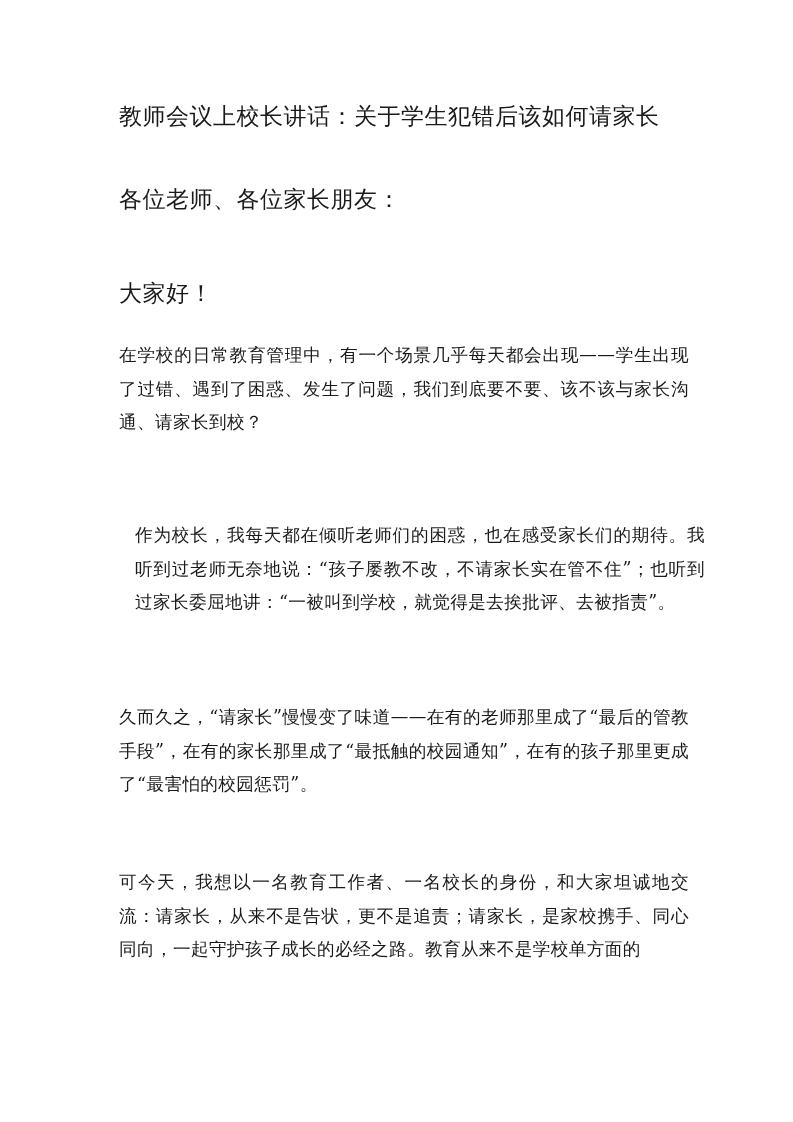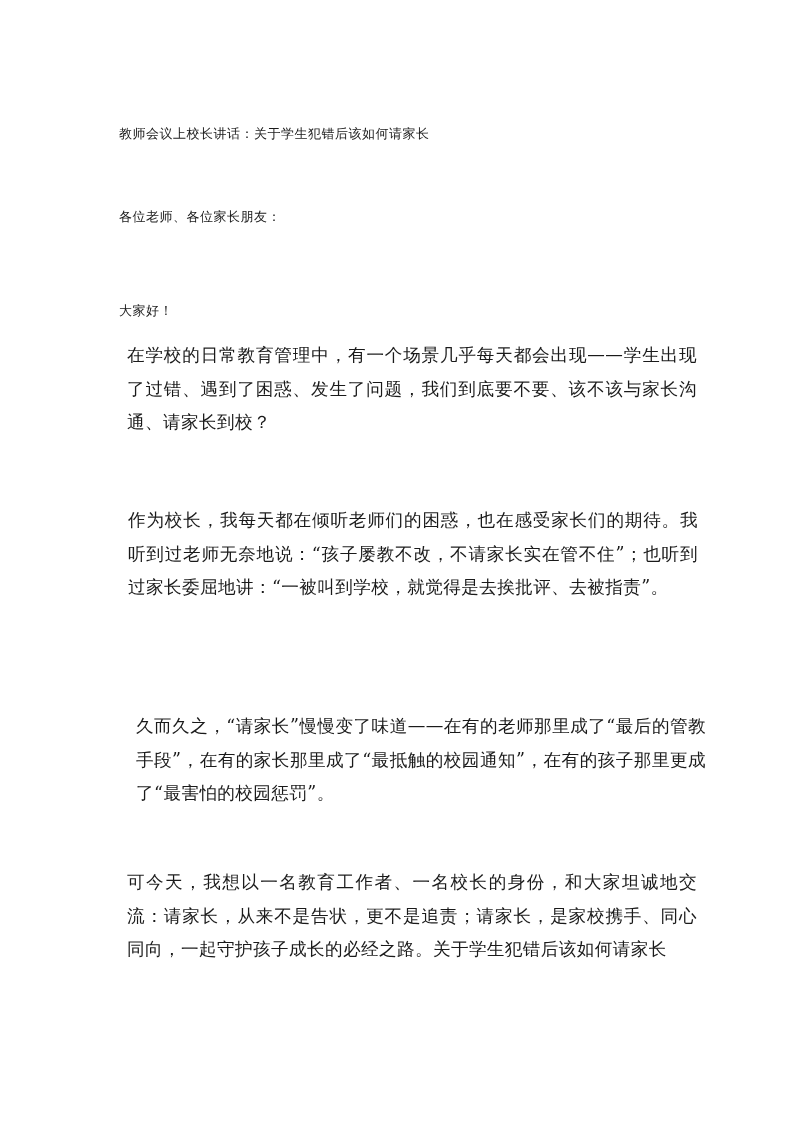--- a/index.html
+++ b/index.html
@@ -1,27 +1,27 @@
 <!DOCTYPE html>
 <html><head>
   <meta charset="utf-8">
   <style>
     html, body { margin: 0; padding: 0; background: #ffffff; }
     body { width: 793px; height: 1122px; position: relative; overflow: hidden;
       font-family: "DejaVu Serif", "Liberation Serif", serif; color: #1a1a1a; }
     .page { position: absolute; left: 119px; top: 0; width: 570px; }
-    .line { position: absolute; left: 0; white-space: nowrap; font-size: 13px;
-      line-height: 22px; letter-spacing: 0.5px; margin-top: 18px; }
-    .para { position: absolute; left: 8px; width: 570px; font-size: 17.6px;
+    .line { position: absolute; left: 0; white-space: nowrap; font-size: 23px;
+      line-height: 22px; letter-spacing: 0.5px; }
+    .para { position: absolute; left: 0; width: 570px; font-size: 17.6px;
       line-height: 33.5px; text-align: justify; text-align-last: left; letter-spacing: 0.4px; }
   </style>
 </head>
 <body>
 
 <div class="page">
   <div class="line" style="top:105px">教师会议上校长讲话：关于学生犯错后该如何请家长</div>
   <div class="line" style="top:188px">各位老师、各位家长朋友：</div>
   <div class="line" style="top:282px">大家好！</div>
   <p class="para" style="top:339px;margin:0">在学校的日常教育管理中，有一个场景几乎每天都会出现——学生出现了过错、遇到了困惑、发生了问题，我们到底要不要、该不该与家长沟通、请家长到校？</p>
-  <p class="para" style="top:503px;margin:1px">作为校长，我每天都在倾听老师们的困惑，也在感受家长们的期待。我听到过老师无奈地说：“孩子屡教不改，不请家长实在管不住”；也听到过家长委屈地讲：“一被叫到学校，就觉得是去挨批评、去被指责”。</p>
-  <p class="para" style="top:701px;margin:9px">久而久之，“请家长”慢慢变了味道——在有的老师那里成了“最后的管教手段”，在有的家长那里成了“最抵触的校园通知”，在有的孩子那里更成了“最害怕的校园惩罚”。</p>
-  <p class="para" style="top:866px;margin:0">可今天，我想以一名教育工作者、一名校长的身份，和大家坦诚地交流：请家长，从来不是告状，更不是追责；请家长，是家校携手、同心同向，一起守护孩子成长的必经之路。关于学生犯错后该如何请家长</p>
+  <p class="para" style="top:503px;margin:16px">作为校长，我每天都在倾听老师们的困惑，也在感受家长们的期待。我听到过老师无奈地说：“孩子屡教不改，不请家长实在管不住”；也听到过家长委屈地讲：“一被叫到学校，就觉得是去挨批评、去被指责”。</p>
+  <p class="para" style="top:701px;margin:0">久而久之，“请家长”慢慢变了味道——在有的老师那里成了“最后的管教手段”，在有的家长那里成了“最抵触的校园通知”，在有的孩子那里更成了“最害怕的校园惩罚”。</p>
+  <p class="para" style="top:866px;margin:0">可今天，我想以一名教育工作者、一名校长的身份，和大家坦诚地交流：请家长，从来不是告状，更不是追责；请家长，是家校携手、同心同向，一起守护孩子成长的必经之路。教育从来不是学校单方面的</p>
 </div>
 
 </body></html>

